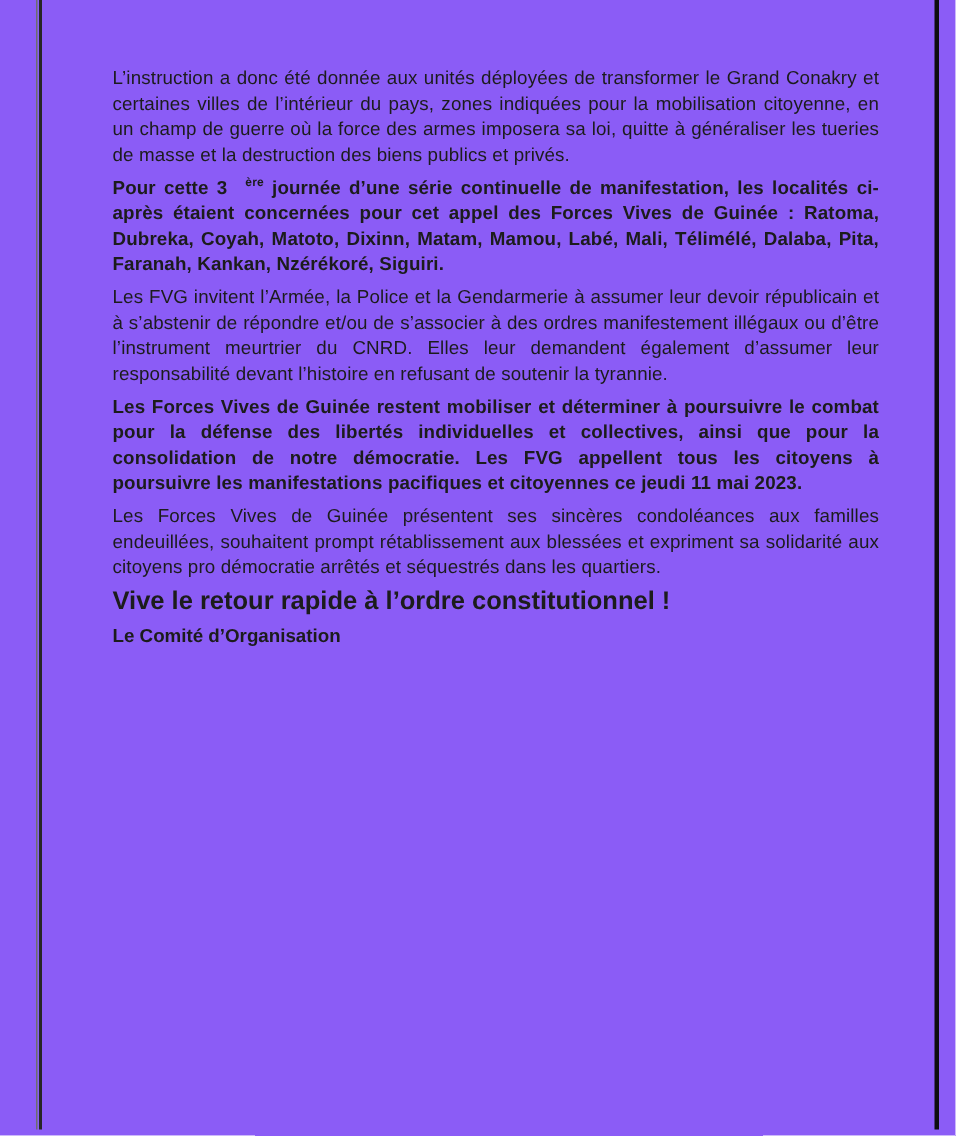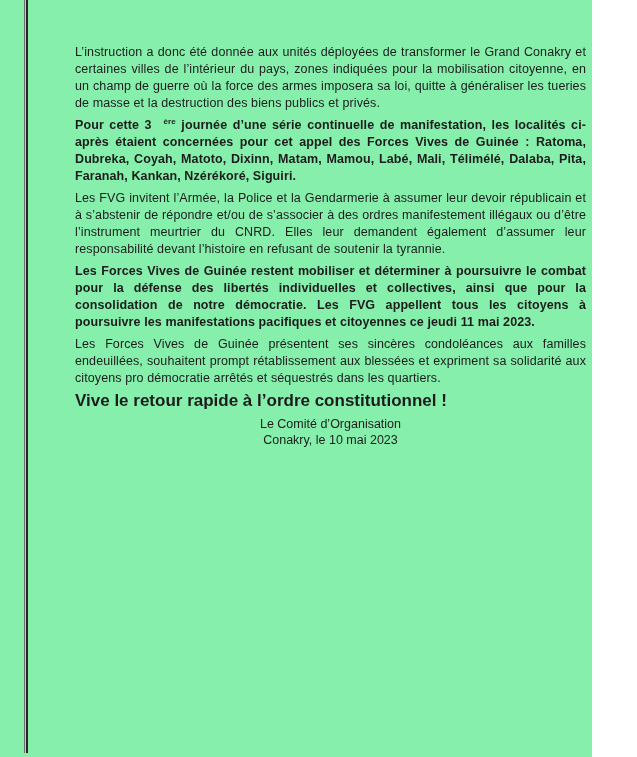--- a/index.html
+++ b/index.html
@@ -2,23 +2,23 @@
 <html><head>
 <meta charset="utf-8">
 <style>
   html, body {
     margin: 0;
     padding: 0;
     background: #ffffff;
   }
   .page {
     position: relative;
-    width: 592px;
+    width: 637px;
     height: 757px;
-    background: #86efac;
+    background: #8b5cf6;
     overflow: hidden;
     font-family: "Liberation Sans", "DejaVu Sans", sans-serif;
     color: #1c1c1c;
   }
   
   .edge-left-outer {
     position: absolute;
     left: 24px; top: 0;
     width: 1px; height: 753px;
     background: #6e6e6e;
@@ -62,22 +62,22 @@
     margin: 0 0 5px 0;
     font-size: 17px;
     line-height: 17px;
     font-weight: bold;
     text-align: left;
   }
   .signature {
     margin-top: 8px;
     font-size: 12.5px;
     line-height: 15.5px;
-    font-weight: normal;
-    text-align: center;
+    font-weight: bold;
+    text-align: left;
   }
 </style>
 </head>
 <body>
 
 <main class="page">
   <span class="edge-left-outer"></span>
   <span class="edge-left-inner"></span>
   <span class="edge-right"></span>
 
@@ -93,16 +93,15 @@
 
     <p class="para">Les Forces Vives de Guinée présentent ses sincères condoléances aux familles endeuillées, souhaitent prompt rétablissement aux blessées et expriment sa solidarité aux citoyens pro démocratie arrêtés et séquestrés dans les quartiers.</p>
 
 
     <div class="slogan">
       <div>Vive le retour rapide à l’ordre constitutionnel !</div>
     </div>
 
     <div class="signature">
       <div>Le Comité d’Organisation</div>
-      <div>Conakry, le 10 mai 2023</div>
     </div>
   </section>
 </main>
 
 </body></html>

